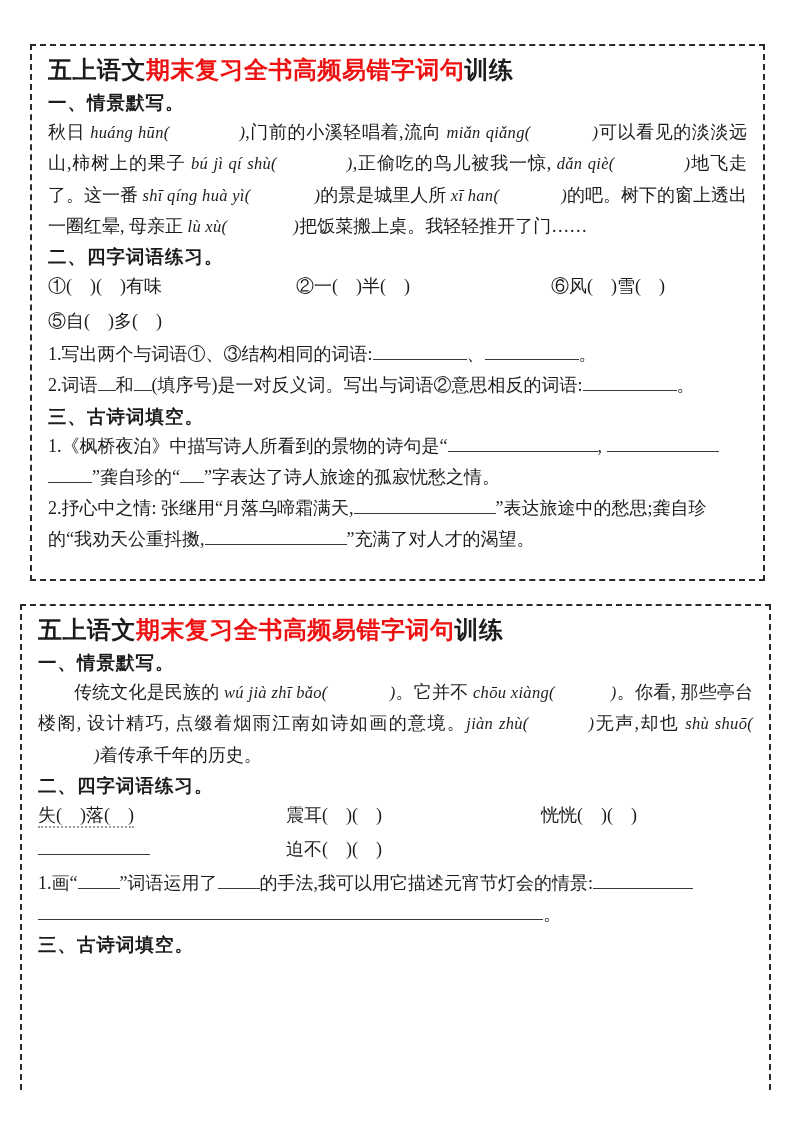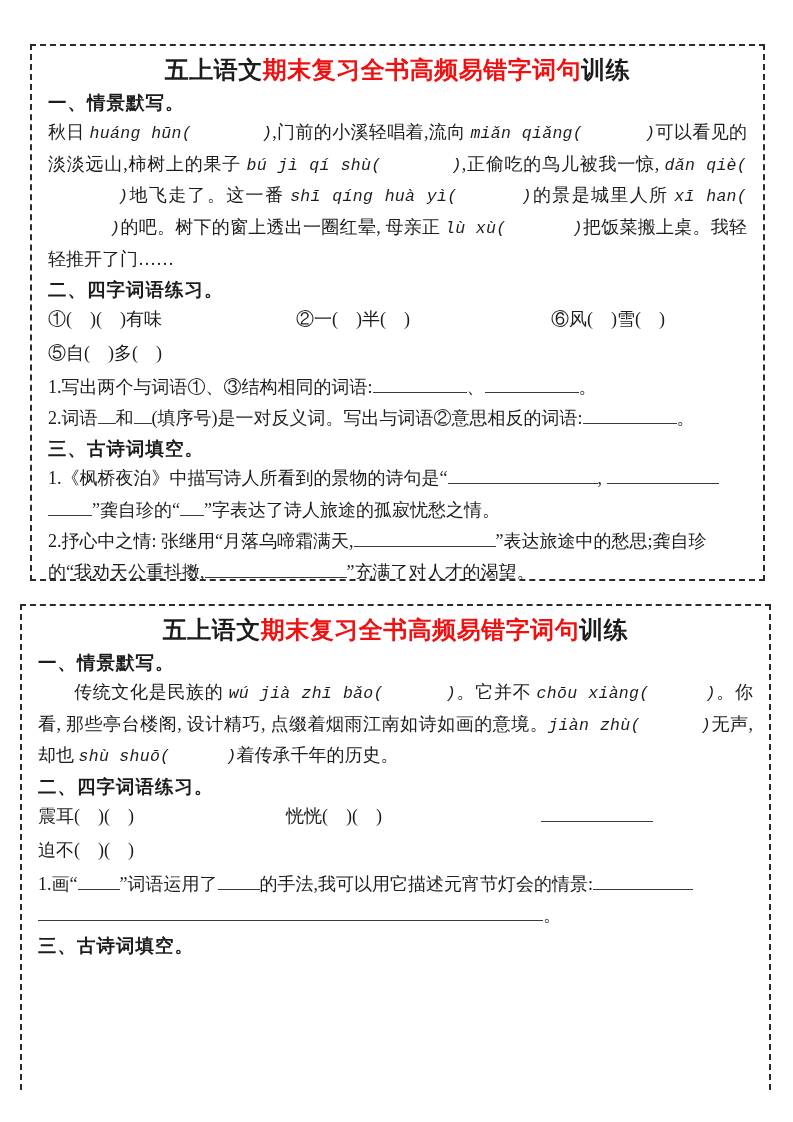--- a/index.html
+++ b/index.html
@@ -9,27 +9,27 @@
     width:793px; height:1122px; background:#ffffff; position:relative;
     font-family:"Liberation Serif","DejaVu Serif",serif; color:var(--ink);
     overflow:hidden;
   }
   .sheet {
     position:absolute; background:#fff; border:2.5px dashed var(--border);
     padding:6px 16px 8px 16px; overflow:hidden;
   }
   #sheet1 { left:30px; top:44px;  width:735px; height:537px; }
   #sheet2 { left:20px; top:604px; width:751px; height:486px; border-bottom:none; }
-  .title { text-align:center; font-size:24px; font-weight:bold; letter-spacing:0.5px; margin:2px 0 4px 0; white-space:nowrap; }
+  .title { text-align:left; font-size:24px; font-weight:bold; letter-spacing:0.5px; margin:2px 0 4px 0; white-space:nowrap; }
   .title .red { color:var(--red); }
   .hd { font-size:18.5px; font-weight:bold; margin:2px 0; letter-spacing:1px; }
   .para, .q, .cell { font-size:18px; line-height:1.74; }
   .para { text-align:justify; }
   .indent { text-indent:2em; }
-  .py { font-family:Liberation Mono, monospace; font-style:italic; font-size:16.5px; letter-spacing:0.3px; }
+  .py { font-family:Liberation Serif, serif; font-style:italic; font-size:16.5px; letter-spacing:0.3px; }
   .gap { display:inline-block; }
   .gap.smudge {
     background-image:repeating-linear-gradient(90deg,#c6c6c6 0 7px,transparent 7px 14px);
     background-size:75% 2px; background-repeat:no-repeat; background-position:50% 45%;
   }
   .blank { display:inline-block; height:0.85em; border-bottom:1.7px solid var(--blank); }
   .blank.dot { border-bottom:2px dotted #b0b0b0; }
   .du { border-bottom:2px dotted var(--dot); padding-bottom:1px; }
   .grid { display:grid; grid-template-columns:248px 255px 1fr; row-gap:3px; margin:1px 0 2px 0; }
   .q { margin:0; }
@@ -58,20 +58,21 @@
 </div>
 
 <div class="sheet" id="sheet2">
   <div class="title">
     <span>五上语文</span><span class="red">期末复习全书高频易错字词句</span><span>训练</span>
   </div>
   <div class="hd">一、情景默写。</div>
   <div class="para indent"><span>传统文化是民族的 </span><span class="py">wú jià zhī bǎo(</span><span class="gap" style="width: 62px;"></span><span class="py">)</span><span>。它并不 </span><span class="py">chōu xiàng(</span><span class="gap" style="width: 56px;"></span><span class="py">)</span><span>。你看, 那些亭台楼阁, 设计精巧, 点缀着烟雨江南如诗如画的意境。</span><span class="py">jiàn zhù(</span><span class="gap smudge" style="width: 60px;"></span><span class="py">)</span><span>无声,却也 </span><span class="py">shù shuō(</span><span class="gap" style="width: 56px;"></span><span class="py">)</span><span>着传承千年的历史。</span></div>
   <div class="hd">二、四字词语练习。</div>
   <div class="grid">
+    <div class="cell"><span class="du">失(&nbsp;&nbsp;&nbsp;&nbsp;)落(&nbsp;&nbsp;&nbsp;&nbsp;)</span></div>
     <div class="cell"><span>震耳(&nbsp;&nbsp;&nbsp;&nbsp;)(&nbsp;&nbsp;&nbsp;&nbsp;)</span></div>
     <div class="cell"><span>恍恍(&nbsp;&nbsp;&nbsp;&nbsp;)(&nbsp;&nbsp;&nbsp;&nbsp;)</span></div>
     <div class="cell"><span class="blank" style="width: 112px;"></span></div>
     <div class="cell"><span>迫不(&nbsp;&nbsp;&nbsp;&nbsp;)(&nbsp;&nbsp;&nbsp;&nbsp;)</span></div>
   </div>
   <div class="q"><span>1.画“</span><span class="blank" style="width: 42px;"></span><span>”词语运用了</span><span class="blank" style="width: 42px;"></span><span>的手法,我可以用它描述元宵节灯会的情景:</span><span class="blank" style="width: 100px;"></span><br><span class="blank" style="width: 505px;"></span><span>。</span></div>
   <div class="hd">三、古诗词填空。</div>
 </div>
 
 </body></html>

